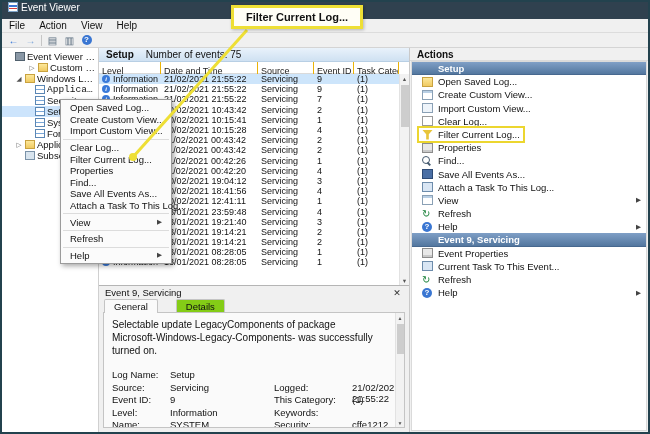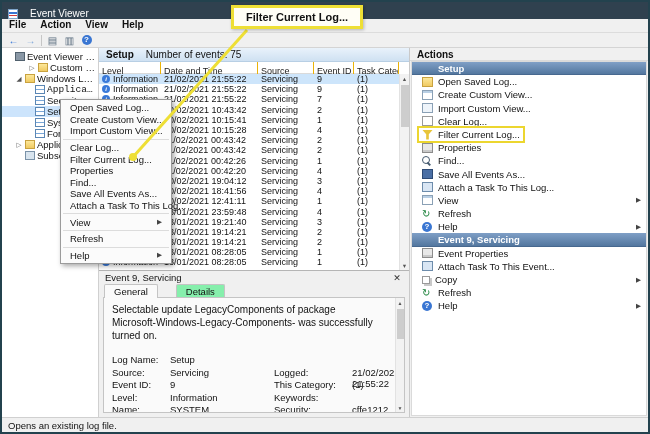--- a/index.html
+++ b/index.html
@@ -9,26 +9,26 @@
     font-family: "Liberation Sans", sans-serif;
     font-size: 10px; color:#111; background:#e8e8e8;
   }
   .window {
     position:absolute; inset:0; border:2px solid #23424e;
     display:flex; flex-direction:column; background:#f0f0f0;
   }
   
   .titlebar {
     height:17px; flex:none; background:#30414f; color:#fff;
-    display:flex; align-items:flex-end; gap:12px; padding:0 6px; font-size:10px;
+    display:flex; align-items:flex-start; gap:3px; padding:0 6px; font-size:10px;
   }
   .app-ico { width:10px; height:10px; background:#fff; border:1px solid #7fa4c9;
     background-image:linear-gradient(#fff 30%, #3a76d2 30%, #3a76d2 45%, #fff 45%, #fff 62%, #d23b3b 62%, #d23b3b 77%, #fff 77%); flex:none;}
   .menubar { height:14px; flex:none; background:#f0f0f0; border-bottom:1px solid #dcdcdc;
-    display:flex; align-items:flex-start; font-size:10px;font-weight:bold; }
+    display:flex; align-items:center; font-size:10px; }
   .menu-top-item { padding:0 7px; display:flex; align-items:center; }
   .toolbar { height:15px; flex:none; background:#f0f0f0; border-bottom:1px solid #d4d4d4;
     display:flex; align-items:center; padding:0 4px; gap:2px; }
   .tb-ico { width:15px; height:13px; display:flex; align-items:center; justify-content:center; font-size:10px; }
   .tb-ico.ico-back::before { content:'\2190'; color:#2a6fd6; font-weight:bold; }
   .tb-ico.ico-forward::before { content:'\2192'; color:#7ba4d8; font-weight:bold; }
   .tb-ico.ico-sep { width:3px; } .tb-ico.ico-sep::before { content:''; width:1px; height:11px; background:#c6c6c6; display:block; }
   .tb-ico.ico-console::before { content:'\25A4'; color:#5d6f80; }
   .tb-ico.ico-export::before { content:'\25A5'; color:#5d6f80; }
   .tb-ico.ico-helpq::before { content:'?'; color:#fff; background:#3a76d2; width:10px; height:10px; border-radius:50%; font-size:8px; line-height:10px; text-align:center; font-weight:bold; }
@@ -65,21 +65,21 @@
   .ev-scroll { position:absolute; top:12px; right:0; bottom:0; width:10px; background:#f2f2f2;
     border-left:1px solid #e2e2e2; display:flex; flex-direction:column; align-items:center; font-size:5.5px; color:#555; }
   .ev-scroll .thumb { width:8px; height:42px; background:#cdcdcd; margin-top:2px; }
   .sb-btn { height:9px; display:flex; align-items:center; justify-content:center; width:100%; }
   .sb-btn.down { margin-top:auto; }
   
   .detail { height:147px; flex:none; border-top:1px solid #b5b5b5; background:#f0f0f0; display:flex; flex-direction:column; }
   .detail-header { height:13px; flex:none; display:flex; align-items:center; padding:0 6px; font-size:9.5px; }
   .detail-close { margin-left:auto; font-size:9px; color:#333; width:12px; text-align:center; }
   .detail-tabs { height:14px; flex:none; display:flex; gap:18px; padding:0 5px; }
-  .tab { padding:0 9px; display:flex; align-items:center; font-size:9.5px; background:#86efac;
+  .tab { padding:0 9px; display:flex; align-items:center; font-size:9.5px; background:#84cc16;
     border:1px solid #c4c4c4; border-bottom:none; border-radius:2px 2px 0 0; }
   .tab.active { background:#fafafa; position:relative; z-index:2; }
   .detail-body { flex:1; margin:0 4px 4px; background:#fafafa; border:1px solid #c4c4c4;
     position:relative; overflow:hidden; margin-top:-1px; }
   .detail-msg { padding:5px 8px 0 8px; font-size:10px; line-height:1.3; max-width:280px; }
   .detail-fields { display:grid; grid-template-columns:58px 104px 78px 1fr;
     grid-auto-rows:12.5px; align-content:start; padding:0 8px; margin-top:12px; font-size:9.5px; }
   .detail-scroll { position:absolute; right:0; top:0; bottom:0; width:9px; background:#f2f2f2;
     border-left:1px solid #e2e2e2; display:flex; flex-direction:column; align-items:center; font-size:5px; color:#555; }
   .detail-scroll .thumb { width:7px; height:30px; background:#cdcdcd; margin-top:2px; }
@@ -633,32 +633,25 @@
             <span class="act-main">
               <span class="a-ico ico-props"></span>
               <span>Event Properties</span>
             </span>
             <span class="arrow" style="visibility: hidden;">▶</span>
           </div>
 
           <div class="act-item">
             <span class="act-main">
               <span class="a-ico ico-task"></span>
-              <span>Attach Task To This Event...</span>
-            </span>
-            <span class="arrow" style="visibility: hidden;">▶</span>
-          </div>
-
-          <div class="act-item">
-            <span class="act-main">
-              <span class="a-ico ico-copy"></span>
-              <span>Copy</span>
-            </span>
-            <span class="arrow">▶</span>
-          </div>
+              <span>Current Task To This Event...</span>
+            </span>
+            <span class="arrow" style="visibility: hidden;">▶</span>
+          </div>
+
 
 
           <div class="act-item">
             <span class="act-main">
               <span class="a-ico ico-refresh"></span>
               <span>Refresh</span>
             </span>
             <span class="arrow" style="visibility: hidden;">▶</span>
           </div>
 
@@ -667,23 +660,20 @@
               <span class="a-ico ico-help"></span>
               <span>Help</span>
             </span>
             <span class="arrow">▶</span>
           </div>
         </div>
     </div>
 
   </div>
 
-  <div class="statusbar">
-    <span>Opens an existing log file.</span>
-  </div>
 
 </div>
 
 <div class="context-menu">
 
     <div class="menu-item">
       <span>Open Saved Log...</span>
       <span class="arrow" style="visibility: hidden;">▶</span>
     </div>
 

